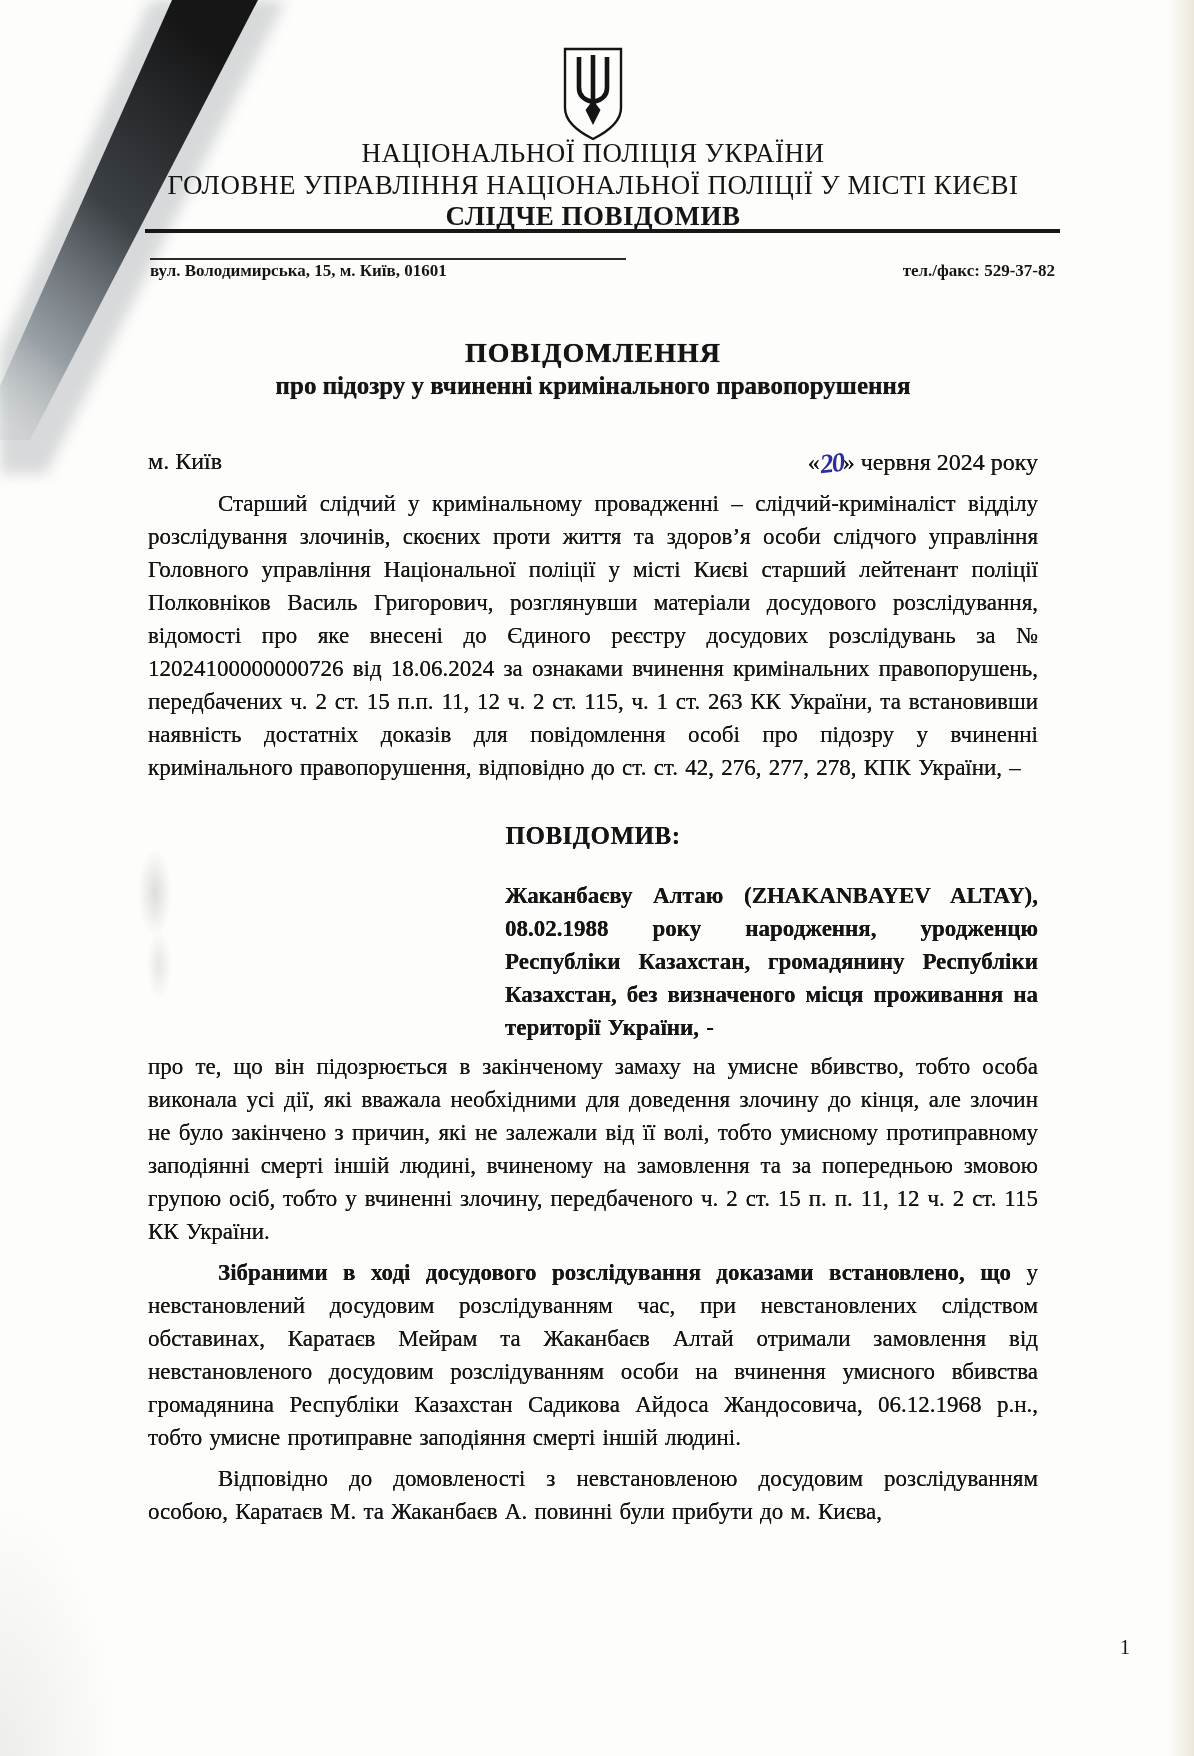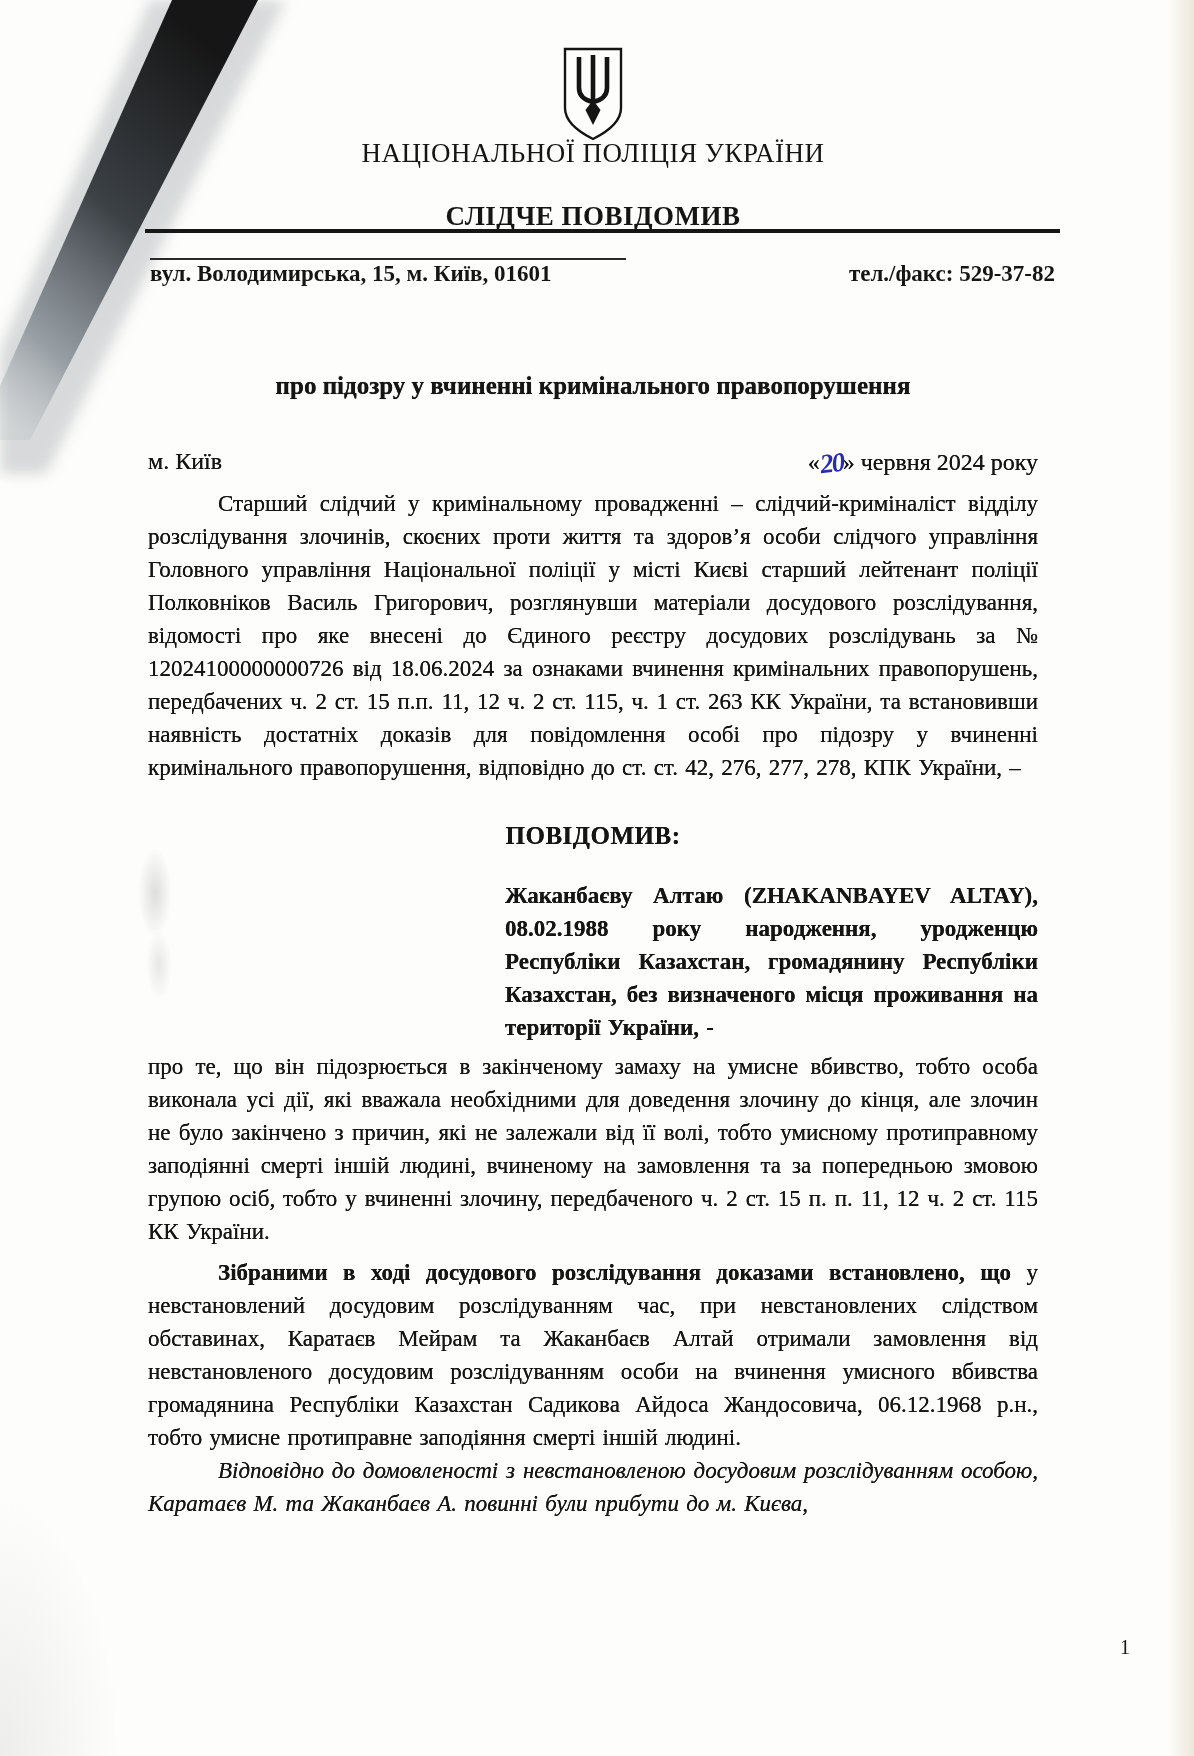--- a/index.html
+++ b/index.html
@@ -29,21 +29,21 @@
   .emblem { position:absolute; top:46px; left:561px; }
   .org-line { position:absolute; left:148px; width:890px; text-align:center; letter-spacing:.5px; white-space:nowrap; }
   .org1 { top:138px; font-size:27px; }
   .org2 { top:170px; font-size:27px; }
   .org3 { top:201px; font-size:27px; font-weight:bold; }
   .rule-thick { position:absolute; top:229px; left:145px; width:915px; height:4px; background:#171717; }
   .rule-thin  { position:absolute; top:258px; left:150px; width:476px; height:2px; background:#2a2a2a; }
   .addr-row {
     position:absolute; top:261px; left:150px; width:905px;
     display:flex; justify-content:space-between;
-    font-size:23px; font-weight:bold;
+    font-size:17px; font-weight:bold;
   }
 
   
   .docbody { position:absolute; top:440px; left:148px; width:890px; font-size:23px; line-height:33px; }
   .docbody p, .docbody div { text-shadow:0 0 .6px currentColor; }
 
   .doc-title { text-align:center; font-weight:bold; font-size:28px; letter-spacing:1px;
     position:absolute; top:337px; left:148px; width:890px; text-shadow:0 0 .7px currentColor; }
   .doc-subtitle { text-align:center; font-weight:bold; font-size:25px;
     position:absolute; top:372px; left:148px; width:890px; text-shadow:0 0 .7px currentColor; }
@@ -55,21 +55,21 @@
     letter-spacing:-2px;
   }
 
   p.para { text-align:justify; word-spacing:1.5px; }
   .indent { text-indent:70px; }
   .p-intro { margin-top:8px; }
   .announce { margin-top:35px; text-align:center; font-weight:bold; font-size:25px; letter-spacing:.5px; }
   .suspect { margin-top:27px; margin-left:357px; width:533px; font-weight:bold; text-align:justify; word-spacing:2px; }
   .p-suspicion { margin-top:6px; }
   .p-evidence { margin-top:8px; }
-  .p-agreement { margin-top:0;font-style:italic; }
+  .p-agreement { margin-top:8px; }
   .bold-lead { font-weight:bold;font-family:Liberation Serif, serif; }
 
   .page-number { position:absolute; top:1636px; right:64px; font-size:20px; }
 </style>
 </head>
 <body>
 
 <div class="page">
 
   <svg class="artifact-svg" width="360" height="520" viewBox="0 0 360 520" aria-hidden="true">
@@ -96,30 +96,32 @@
     <svg width="64" height="96" viewBox="0 0 64 96" aria-hidden="true">
       <path d="M4,3 H60 V62 Q60,79 32,93 Q4,79 4,62 Z" fill="none" stroke="#141414" stroke-width="2.4"></path>
       <path d="M18,11 V42 Q18,53 32,56" fill="none" stroke="#141414" stroke-width="4.6"></path>
       <path d="M46,11 V42 Q46,53 32,56" fill="none" stroke="#141414" stroke-width="4.6"></path>
       <path d="M32,9 V56" fill="none" stroke="#141414" stroke-width="4.6"></path>
       <path d="M32,54 L24.5,64 L32,79 L39.5,64 Z" fill="#141414"></path>
     </svg>
   </div>
 
   <div class="org-line org1">НАЦІОНАЛЬНОЇ ПОЛІЦІЯ УКРАЇНИ</div>
+  <div class="org-line org2">ГОЛОВНЕ УПРАВЛІННЯ НАЦІОНАЛЬНОЇ ПОЛІЦІЇ У МІСТІ КИЄВІ</div>
   <div class="org-line org3">СЛІДЧЕ ПОВІДОМИВ</div>
 
   <div class="rule-thick"></div>
   <div class="rule-thin"></div>
 
   <div class="addr-row">
     <span>вул. Володимирська, 15, м. Київ, 01601</span>
     <span>тел./факс: 529-37-82</span>
   </div>
 
+  <div class="doc-title">ПОВІДОМЛЕННЯ</div>
   <div class="doc-subtitle">про підозру у вчиненні кримінального правопорушення</div>
 
   <div class="docbody">
 
     <div class="dateline">
       <span>м. Київ</span>
       <span><span>«</span><span class="pen">20</span><span>»</span><span> червня 2024 року</span></span>
     </div>
 
     <p class="para indent p-intro">Старший слідчий у кримінальному провадженні – слідчий-криміналіст відділу розслідування злочинів, скоєних проти життя та здоров’я особи слідчого управління Головного управління Національної поліції у місті Києві старший лейтенант поліції Полковніков Василь Григорович, розглянувши матеріали досудового розслідування, відомості про яке внесені до Єдиного реєстру досудових розслідувань за № 12024100000000726 від 18.06.2024 за ознаками вчинення кримінальних правопорушень, передбачених ч. 2 ст. 15 п.п. 11, 12 ч. 2 ст. 115, ч. 1 ст. 263 КК України, та встановивши наявність достатніх доказів для повідомлення особі про підозру у вчиненні кримінального правопорушення, відповідно до ст. ст. 42, 276, 277, 278, КПК України, –</p>

